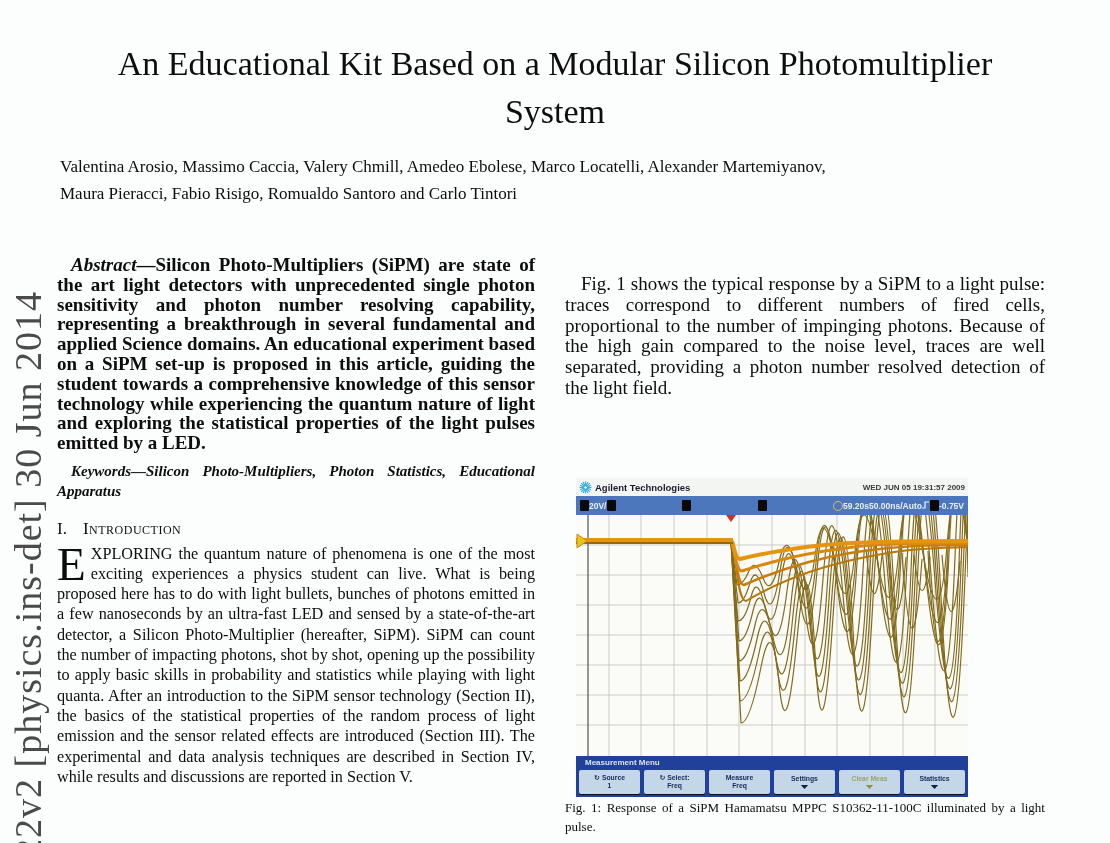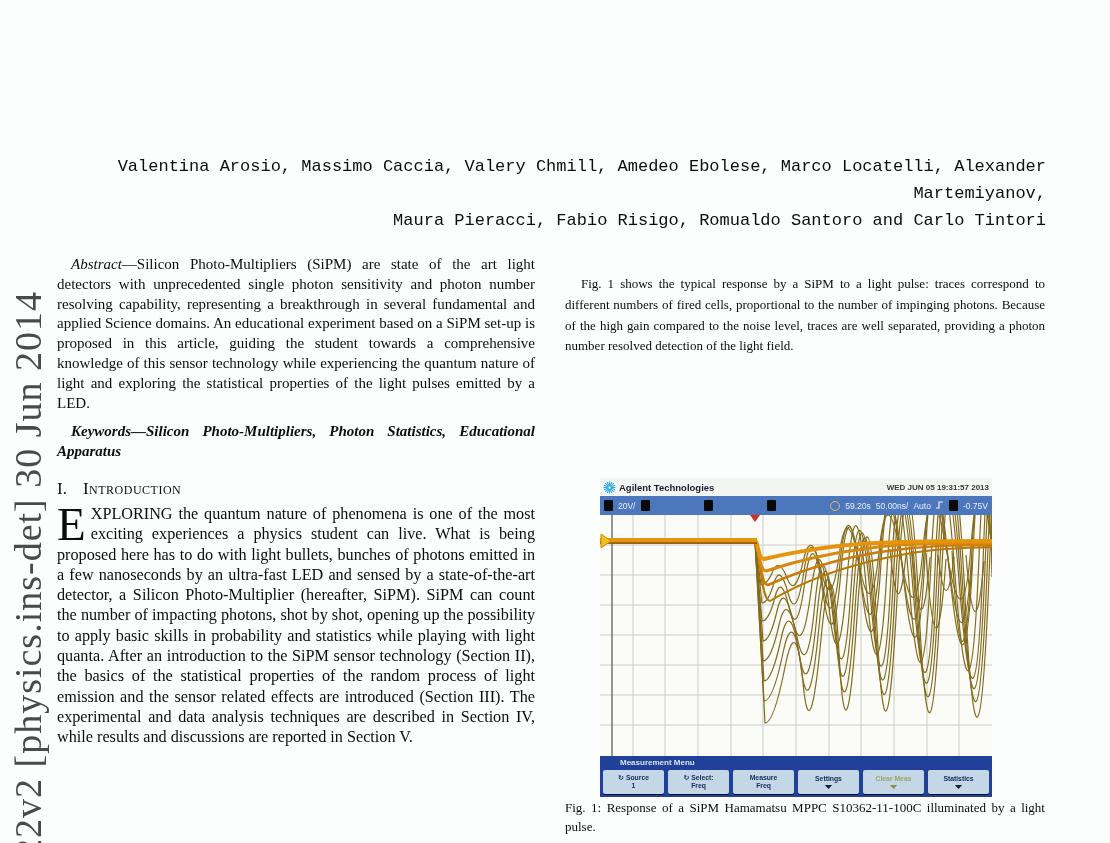--- a/index.html
+++ b/index.html
@@ -3,77 +3,78 @@
 <meta charset="utf-8">
 <style>
   html,body{margin:0;padding:0;}
   body{background:#ffffff;}
   .page{position:relative;width:1110px;height:843px;background:#fcfdfd;overflow:hidden;
         font-family:"Liberation Serif","DejaVu Serif",serif;color:#0d0d0d;}
 
   
   .title{position:absolute;top:40px;left:70px;width:970px;text-align:center;
          font-size:34px;line-height:48px;font-weight:400;}
-  .authors{position:absolute;top:153px;left:76px;width:970px;text-align:right;
-           font-size:17px;line-height:27px;font-family:Liberation Mono, monospace;}
+  .authors{position:absolute;top:153px;left:60px;width:970px;text-align:left;
+           font-size:17px;line-height:27px;}
 
   
   .arxiv{position:absolute;left:6px;top:858px;transform:rotate(-90deg);transform-origin:0 0;
          white-space:nowrap;font-size:38px;color:#4a4a4a;letter-spacing:1px;}
 
   
   .col-left{position:absolute;left:57px;top:255px;width:478px;}
   .col-right{position:absolute;left:565px;top:253px;width:480px;}
   .col-left p,.col-right p{margin:0;text-align:justify;}
-  .abstract{font-size:15px;line-height:19.8px;font-weight:normal;text-indent:14px;}
+  .abstract{font-size:19px;line-height:19.8px;font-weight:bold;text-indent:14px;}
   .abs-label{font-style:italic;}
   .keywords{font-size:15px;line-height:19.8px;font-weight:bold;font-style:italic;
             text-indent:14px;margin-top:9px !important;}
   .sec-head{margin-top:17px;text-align:left;font-size:17px;}
   .sec-num{margin-right:16px;}
   .sec-title{font-variant:small-caps;letter-spacing:.5px;}
   .intro{font-size:16.2px;line-height:20.3px;margin-top:5px !important;}
   .dropcap{float:left;font-size:47px;line-height:37px;padding:2px 5px 0 0;}
   .rc-p1{font-size:16.2px;line-height:20.8px;}
-  .rc-p2{font-size:13px;line-height:20.8px;text-indent:16px;margin-top:21px !important;}
-
-  
-  .scope{position:absolute;left:600px;top:478px;width:392px;background:#fdba74;
+  .rc-p2{font-size:19px;line-height:20.8px;text-indent:16px;margin-top:21px !important;}
+
+  
+  .scope{position:absolute;left:576px;top:478px;width:392px;background:#fdba74;
          font-family:"Liberation Sans","DejaVu Sans",sans-serif;}
   .sc-head{height:18px;background:#f3f5f2;display:flex;align-items:center;padding:0 3px;}
   .sc-brand{font-size:9.5px;font-weight:bold;color:#1c1c30;margin-left:3px;}
   .sc-date{margin-left:auto;font-size:8px;color:#3a3a3a;font-weight:bold;}
-  .sc-toolbar{height:19px;background:#4d77bd;display:flex;align-items:center;gap:5px;
-              padding:0 4px;color:#e8eef8;font-size:8.5px;font-weight:normal;}
+  .sc-toolbar{height:19px;background:#4d77bd;display:flex;align-items:center;
+              padding:0 4px;color:#e8eef8;font-size:8.5px;font-weight:bold;}
   .chip{width:9px;height:11px;background:#0a0a0a;border-radius:1px;flex:0 0 auto;}
   .sp{flex:1 1 auto;}
   .clockicon{width:8px;height:8px;border:1.5px solid #e8b55a;border-radius:50%;flex:0 0 auto;}
   .sc-wave{position:relative;height:241px;background:#fbfbf7;}
   .sc-wave svg{position:absolute;left:0;top:0;}
   .sc-menutitle{height:13px;background:#21409a;color:#d7e4f0;font-size:8px;font-weight:bold;
-                line-height:13px;padding-left:20px;}
+                line-height:13px;padding-left:9px;}
   .sc-btnrow{height:24px;background:#21409a;display:flex;gap:4px;padding:1px 3px 3px 3px;}
   .sbtn{flex:1 1 0;background:#c3d7e6;border-radius:2px;box-shadow:0 1px 0 #0a1020;
         display:flex;flex-direction:column;align-items:center;justify-content:center;
         font-size:6.8px;line-height:8px;font-weight:bold;color:#15295a;text-align:center;}
   .sbtn .l1{white-space:nowrap;}
   .sbtn .arrow{font-size:7px;line-height:7px;transform:scaleX(1.8);color:#10203f;}
   .sbtn.dim .l1{color:#98a468;}
   .sbtn.dim .arrow{color:#8a9440;}
   .cyc{font-family:"DejaVu Sans",sans-serif;font-size:7px;margin-right:2px;}
   .caption{position:absolute;left:565px;top:799px;width:480px;font-size:13px;
            line-height:18.6px;text-align:justify;}
 </style>
 </head>
 <body>
 
 <div class="page">
 
   <div class="arxiv">22v2  [physics.ins-det]  30 Jun 2014</div>
 
+  <div class="title">An Educational Kit Based on a Modular Silicon Photomultiplier System</div>
 
   <div class="authors">
     <span>Valentina Arosio, Massimo Caccia, Valery Chmill, Amedeo Ebolese, Marco Locatelli, Alexander Martemiyanov,</span><br>
     <span>Maura Pieracci, Fabio Risigo, Romualdo Santoro and Carlo Tintori</span>
   </div>
 
   <div class="col-left">
     <p class="abstract"><span class="abs-label">Abstract</span><span>—Silicon Photo-Multipliers (SiPM) are state of the art light detectors with unprecedented single photon sensitivity and photon number resolving capability, representing a breakthrough in several fundamental and applied Science domains. An educational experiment based on a SiPM set-up is proposed in this article, guiding the student towards a comprehensive knowledge of this sensor technology while experiencing the quantum nature of light and exploring the statistical properties of the light pulses emitted by a LED.</span></p>
     <p class="keywords"><span>Keywords</span><span>—Silicon Photo-Multipliers, Photon Statistics, Educational Apparatus</span></p>
     <div class="sec-head">
@@ -95,21 +96,21 @@
           <line x1="2.2" y1="2.2" x2="10.8" y2="10.8"></line>
             <line x1="10.8" y1="2.2" x2="2.2" y2="10.8"></line>
           <line x1="4.2" y1="1" x2="8.8" y2="12"></line>
             <line x1="8.8" y1="1" x2="4.2" y2="12"></line>
           <line x1="1" y1="4.2" x2="12" y2="8.8"></line>
             <line x1="1" y1="8.8" x2="12" y2="4.2"></line>
         </g>
         <circle cx="6.5" cy="6.5" r="1.6" fill="#ffffff" stroke="#33aede" stroke-width="0.8"></circle>
       </svg>
       <span class="sc-brand">Agilent Technologies</span>
-      <span class="sc-date">WED JUN 05 19:31:57 2013</span>
+      <span class="sc-date">WED JUN 05 19:31:57 2009</span>
     </div>
 
     <div class="sc-toolbar">
       <span class="chip"></span>
       <span>20V/</span>
       <span class="chip"></span>
       <span class="sp"></span>
       <span class="chip"></span>
       <span class="sp"></span>
       <span class="chip"></span>

